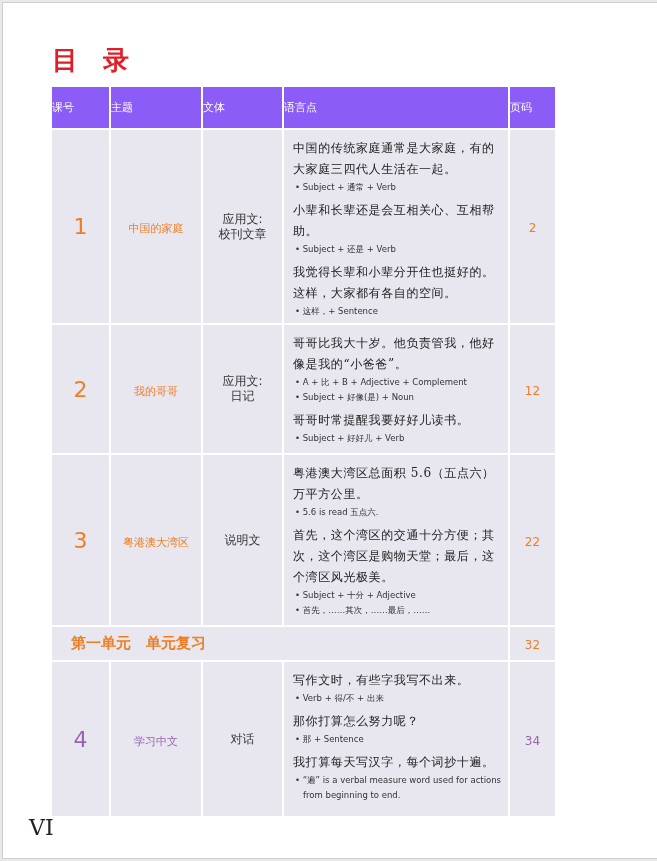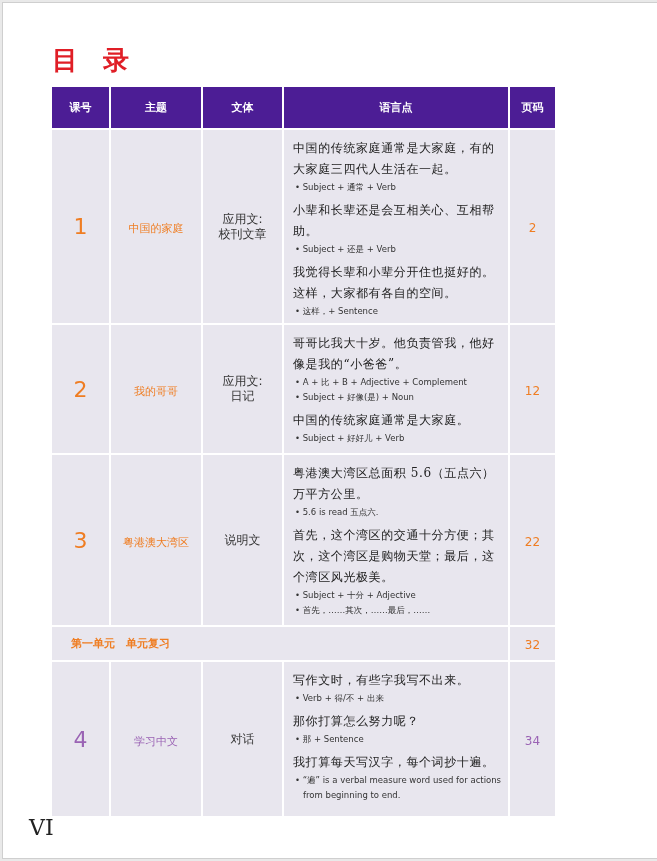--- a/index.html
+++ b/index.html
@@ -21,23 +21,23 @@
     position: absolute; left: 49px; top: 40px;
     font-size: 26px; font-weight: bold; color: #e01e26;
     letter-spacing: 8px;
     font-family: "DejaVu Sans", sans-serif;
   }
   .toc {
     position: absolute; left: 47px; top: 82px;
     border-collapse: separate; border-spacing: 2px;
   }
   .toc th {
-    background: #4c1d95; color: #ffffff;
-    font-weight: bold; font-size: 11px; height: 41px;
-    text-align: center; vertical-align: middle; padding: 0;
+    background: #8b5cf6; color: #ffffff;
+    font-weight: normal; font-size: 11px; height: 41px;
+    text-align: left; vertical-align: middle; padding: 0;
   }
   .toc td {
     background: #e8e6ee; padding: 0;
     vertical-align: middle; text-align: center;
   }
   .c-num { width: 57px; }
   .c-topic { width: 90px; margin-top: 8px; }
   .c-genre { width: 79px; }
   .c-points { width: 224px; }
   .c-page { width: 45px; }
@@ -55,21 +55,21 @@
     font-size: 12px; color: #222; line-height: 21px;
     letter-spacing: 0.6px;
   }
   .gp {
     font-size: 8.5px; color: #333; line-height: 15px; margin-bottom: 5px;
     padding-left: 10px; text-indent: -8px;
   }
   .gp.tight { margin-bottom: 0; }
   .review-label {
     text-align: left !important; padding-left: 19px !important;
-    font-size: 11px; font-weight: bold; color: #ef7d22;
+    font-size: 15px; font-weight: bold; color: #ef7d22;
   }
   .footer {
     position: absolute; left: 26px; top: 812px;
     font-family: "DejaVu Serif", serif; font-size: 22px; color: #222;
   }
 </style>
 </head>
 <body>
 
 <div class="page">
@@ -109,21 +109,21 @@
         <td><span class="lesson-num orange">2</span></td>
         <td><span class="topic orange">我的哥哥</span></td>
         <td>
           <div class="genre">应用文:</div>
           <div class="genre">日记</div>
         </td>
         <td class="points">
           <div class="sent">哥哥比我大十岁。他负责管我，他好像是我的“小爸爸”。</div>
           <div class="gp tight">• A + 比 + B + Adjective + Complement</div>
           <div class="gp">• Subject + 好像(是) + Noun</div>
-          <div class="sent">中国的传统家庭通常是大家庭。</div>
+          <div class="sent">哥哥时常提醒我要好好儿读书。</div>
           <div class="gp tight">• Subject + 好好儿 + Verb</div>
         </td>
         <td><span class="pg orange">12</span></td>
       </tr>
 
       <tr style="height:170px;">
         <td><span class="lesson-num orange">3</span></td>
         <td><span class="topic orange">粤港澳大湾区</span></td>
         <td>
           <div class="genre">说明文</div>

